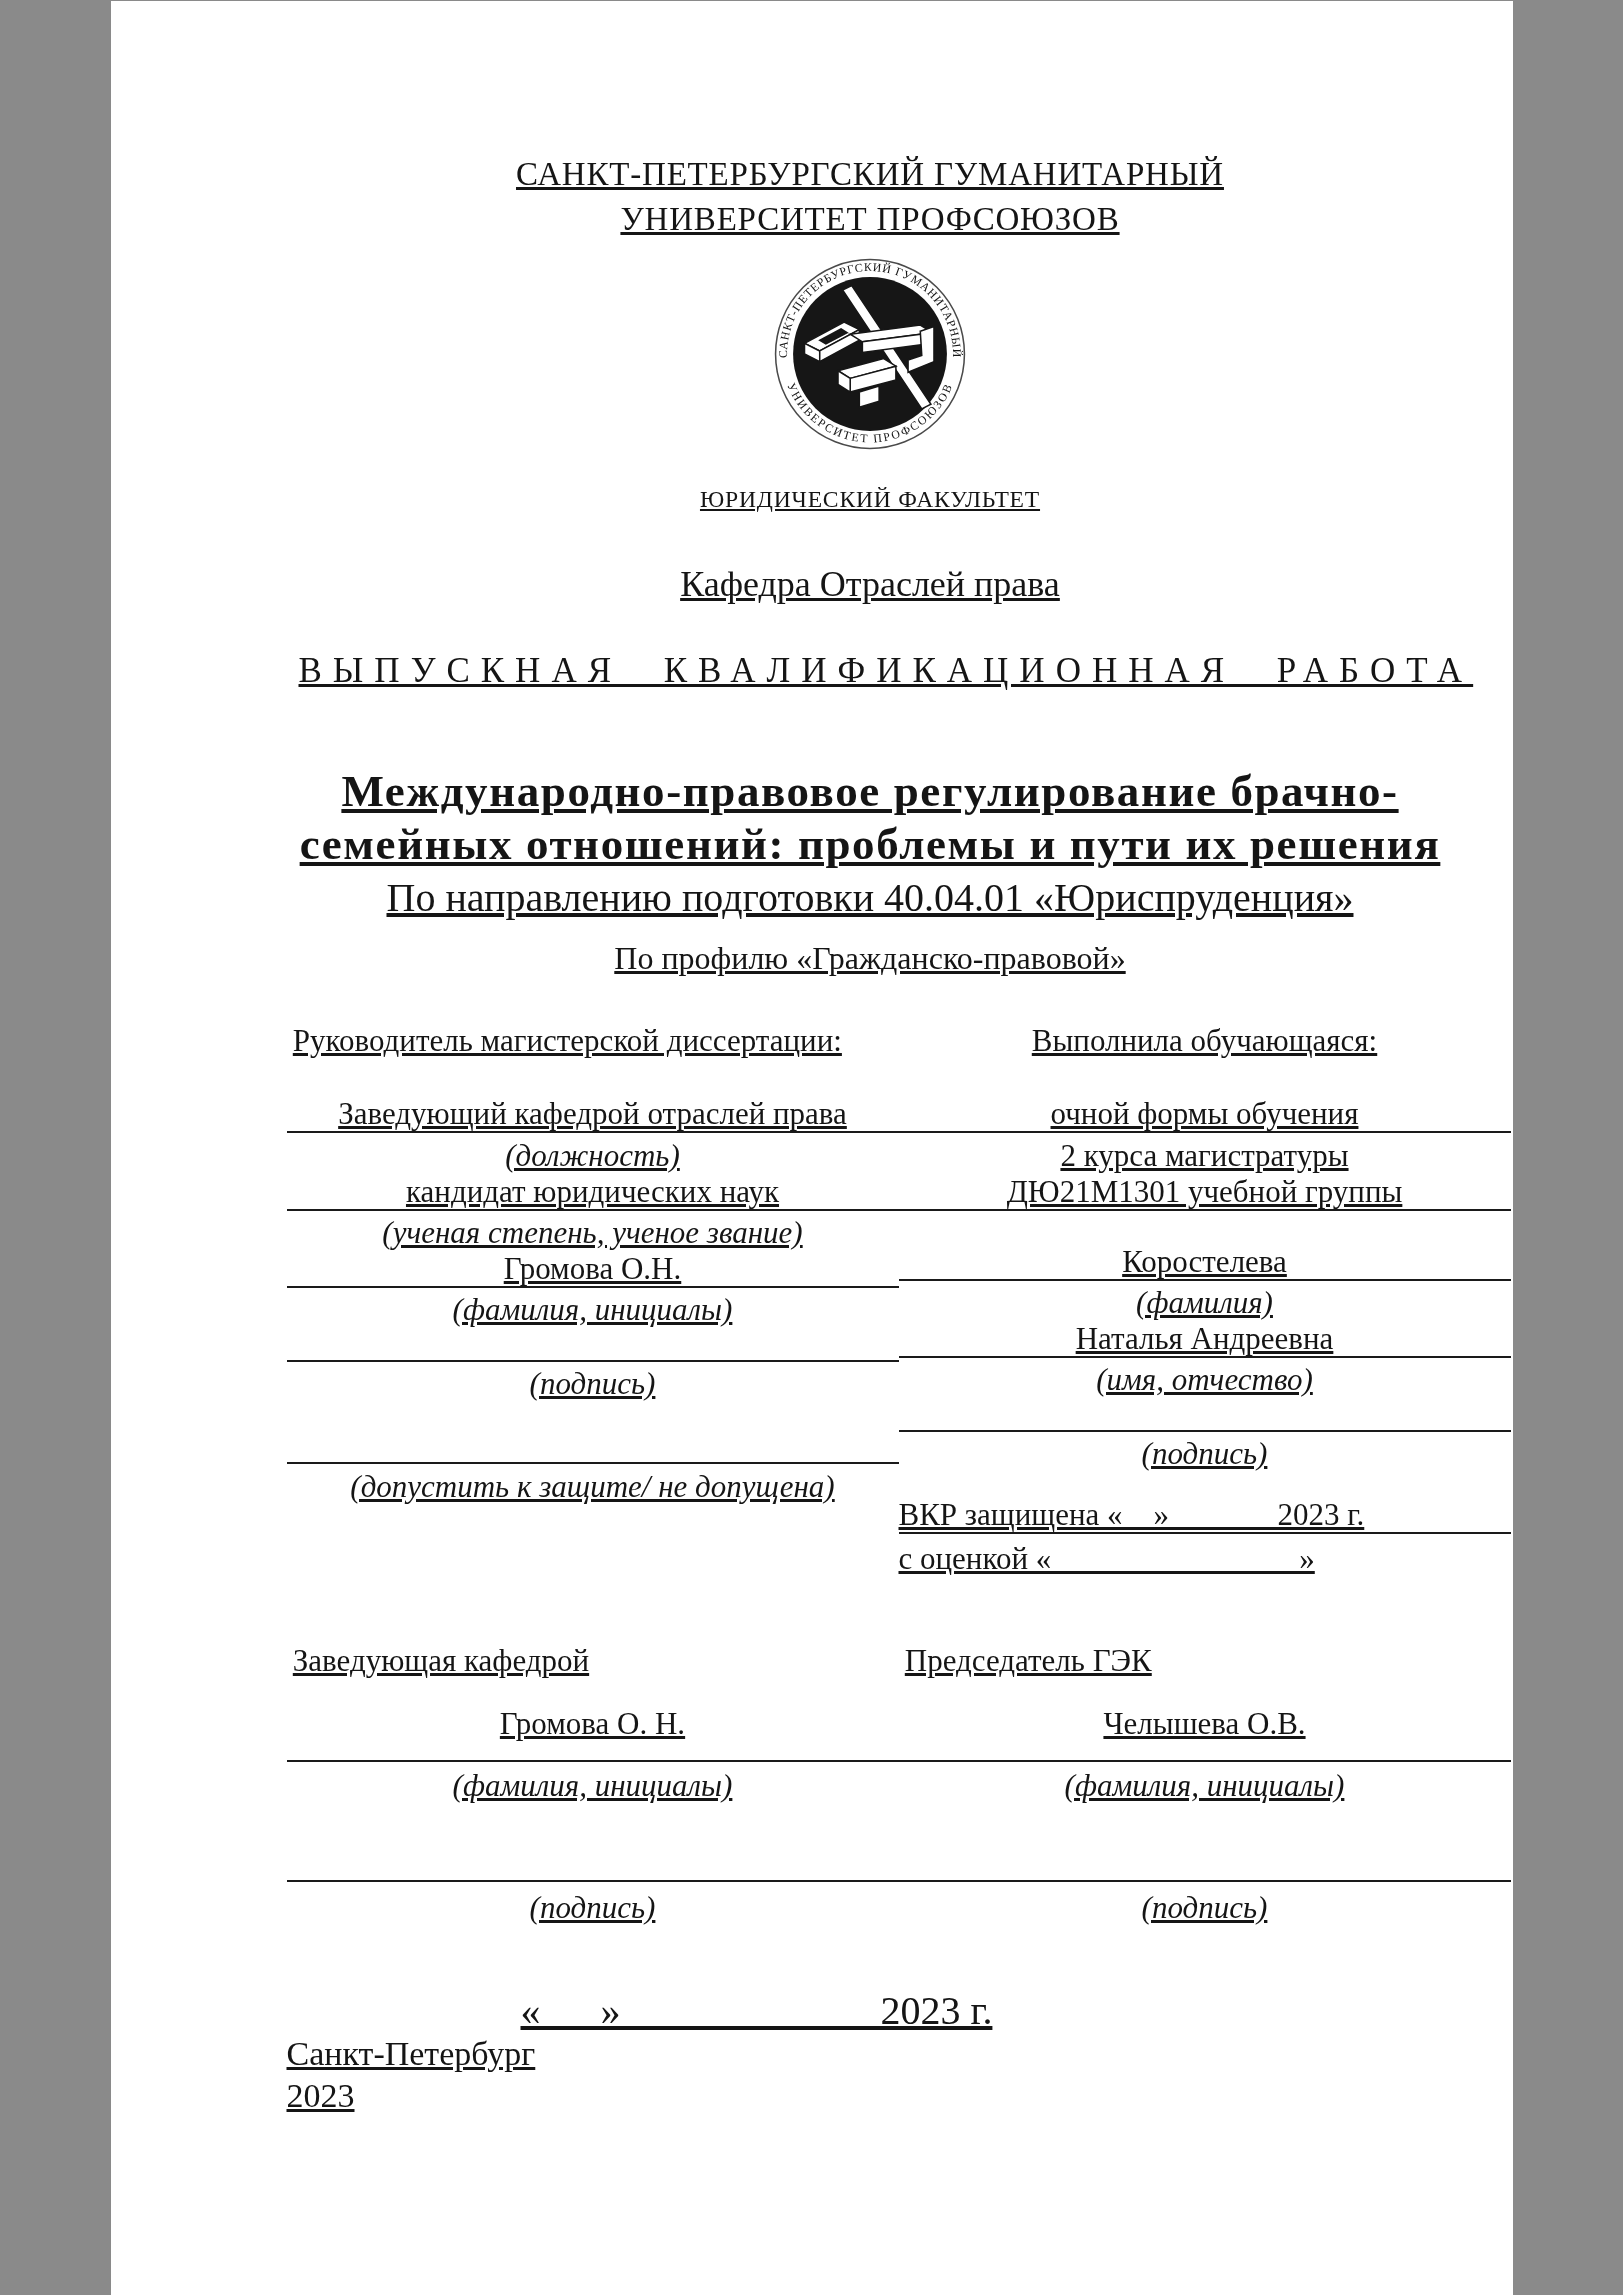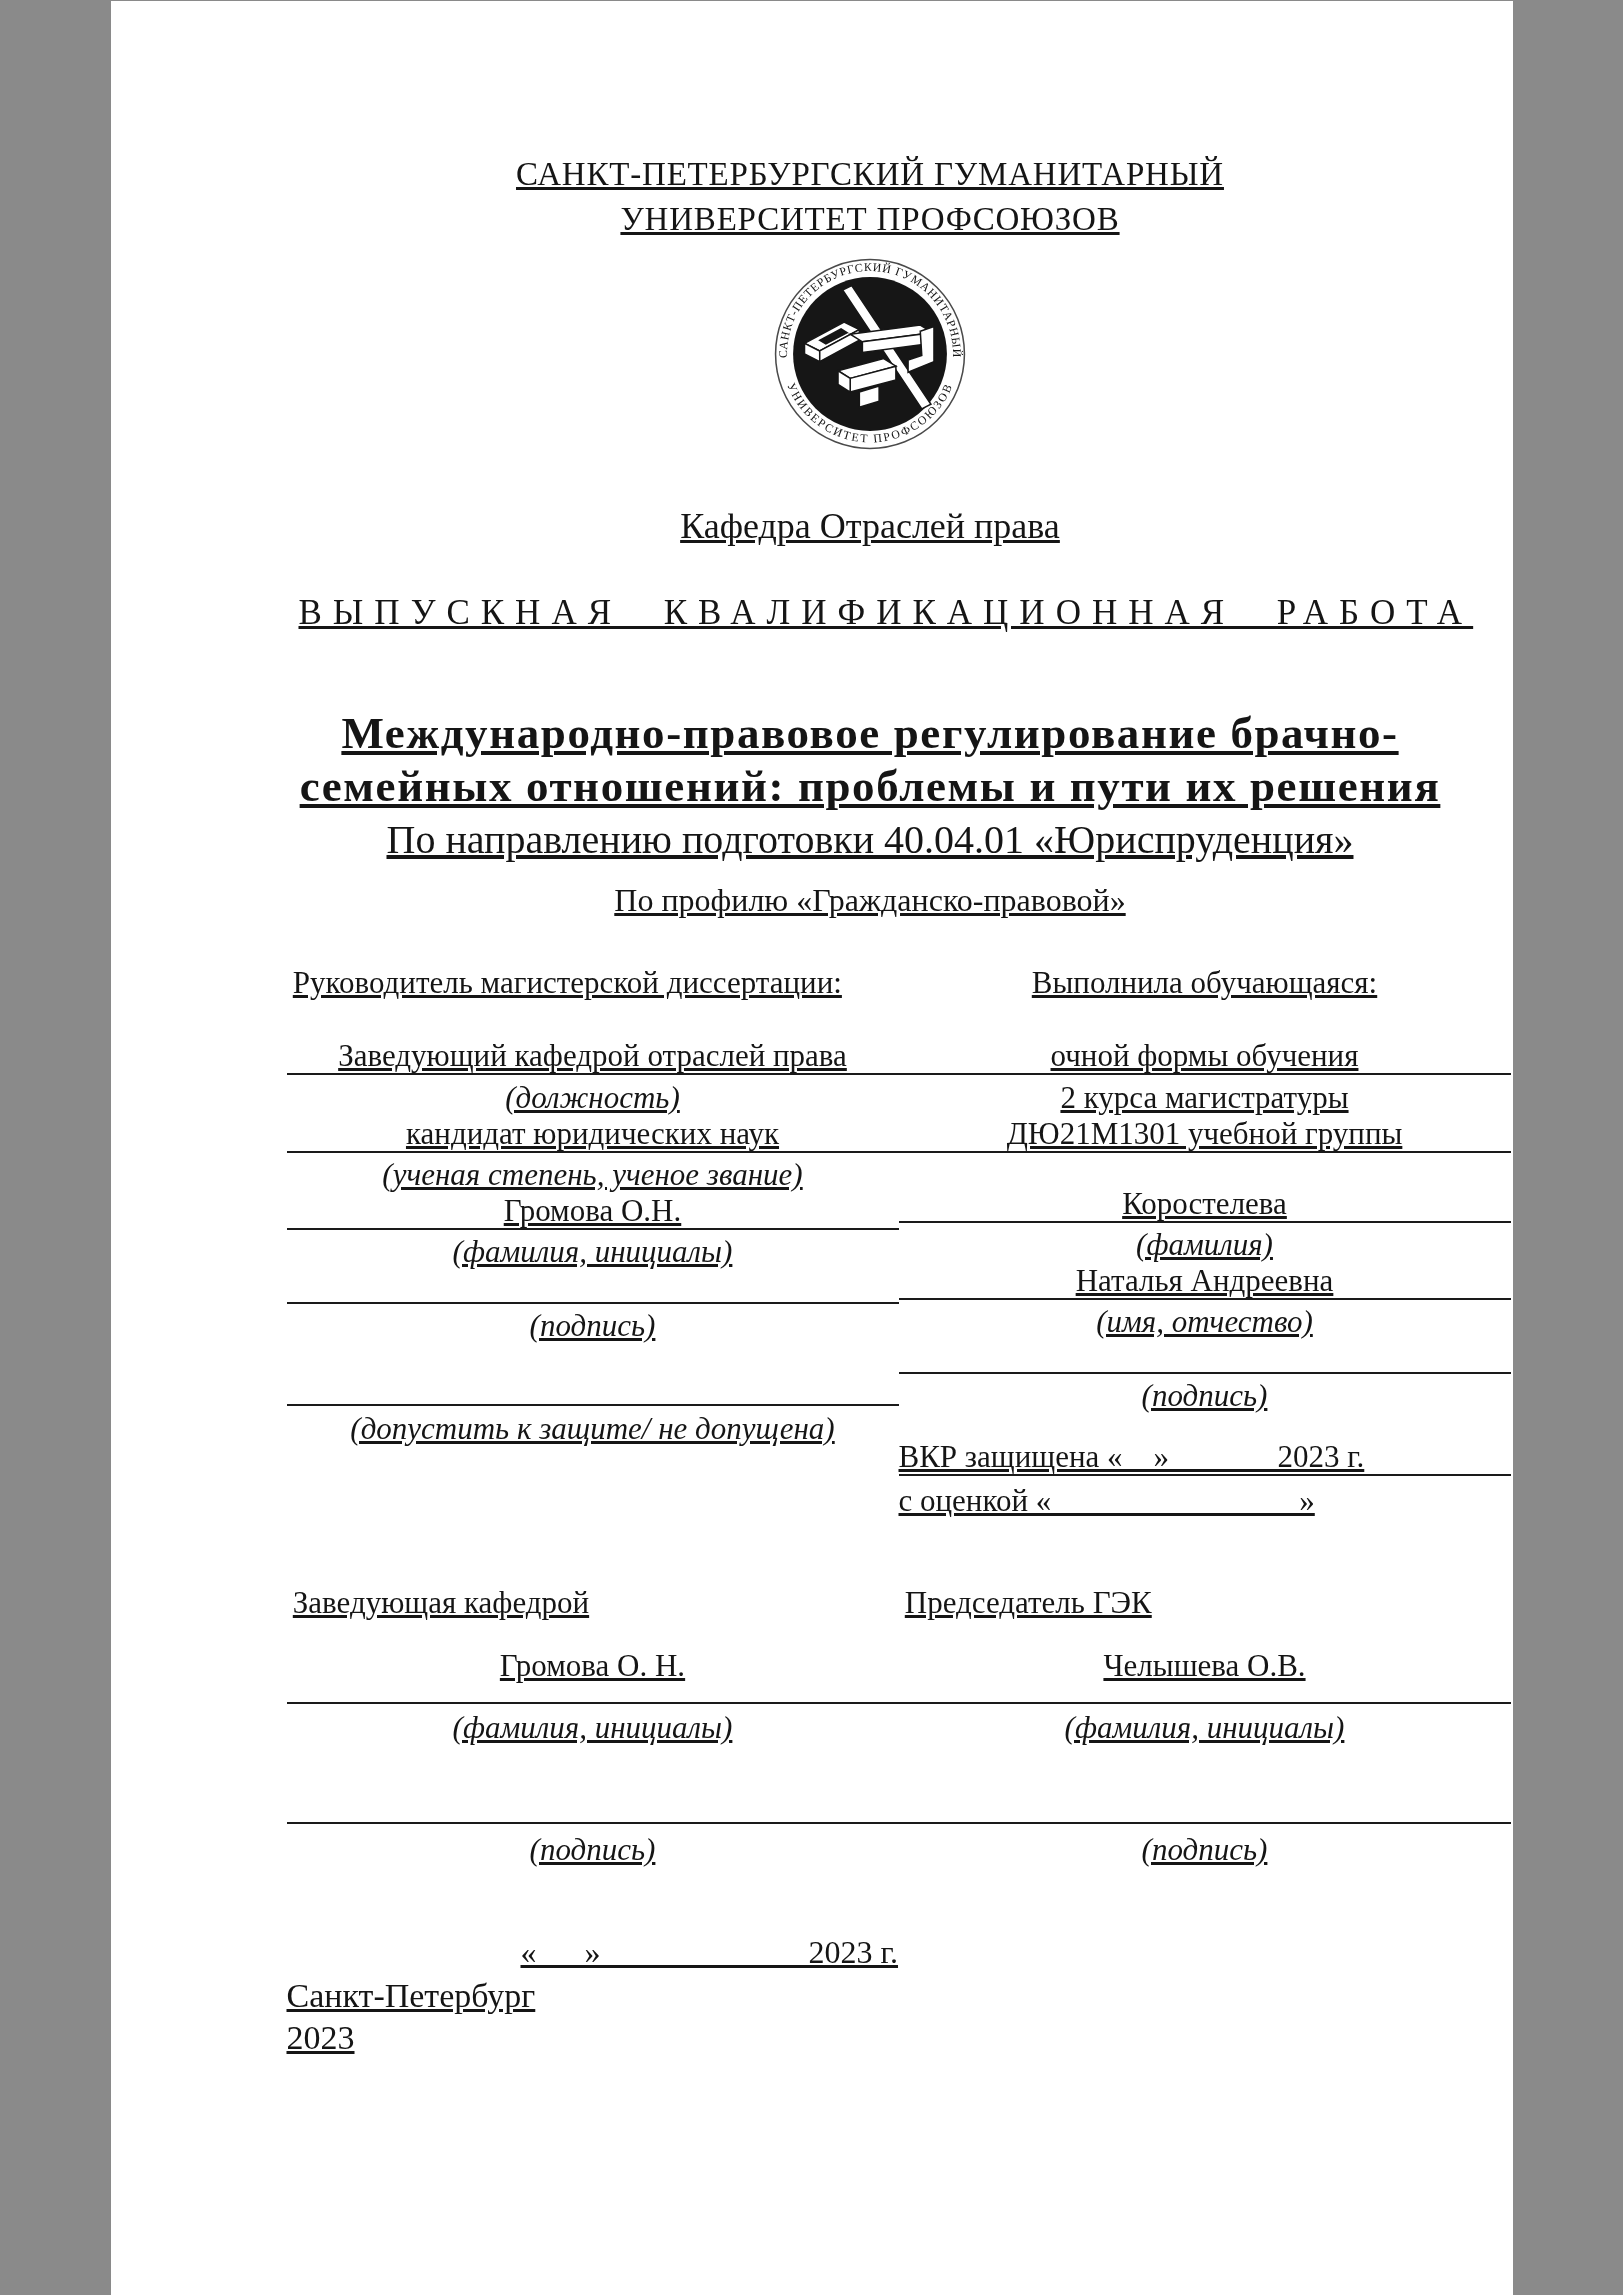--- a/index.html
+++ b/index.html
@@ -42,21 +42,21 @@
   .grade-line { margin-top: 6.3px; line-height: 36px; text-align: left; }
   .pre { white-space: pre; }
 
   .approval { margin-top: 66px; display: grid; grid-template-columns: 612px 612px; justify-content: space-between; font-size: 31px; }
   .app-label { line-height: 35px; padding-left: 6.3px; }
   .app-name-field { margin-top: 28px; line-height: 35px; padding-bottom: 19px; border-bottom: 2.4px solid #1a1a1a; text-align: center; }
   .app-caption { font-style: italic; text-align: center; line-height: 33px; margin-top: 7.9px; }
   .app-sig-field { margin-top: 57px; height: 20.4px; border-bottom: 2.4px solid #1a1a1a; }
   .app-sig-caption { font-style: italic; text-align: center; line-height: 33px; margin-top: 9.4px; }
 
-  .date-line { margin: 69px 0 0 234px; font-size: 32px; line-height: 35px; }
+  .date-line { margin: 69px 0 0 234px; font-size: 40px; line-height: 35px; }
   .city-block { margin-top: 4.7px; font-size: 34px; line-height: 42px; }
   .logo-arc-text { font-family: "Liberation Serif", "DejaVu Serif", serif; fill: #161616; }
 </style>
 </head>
 <body>
 
 <div class="page">
 
   <div class="top">
 
@@ -89,20 +89,21 @@
           <polygon points="120,114 212,102 212,116 120,128"></polygon>
           <polygon points="196,100 214,94 214,140 180,154 180,138 198,132"></polygon>
           <polygon points="88,152 148,136 164,146 104,162"></polygon>
           <polygon points="104,162 164,146 164,164 104,180"></polygon>
           <polygon points="88,152 104,162 104,180 88,170"></polygon>
           <polygon points="116,180 142,172 142,192 116,200"></polygon>
         </g>
       </svg>
     </div>
 
+    <div class="faculty">ЮРИДИЧЕСКИЙ ФАКУЛЬТЕТ</div>
 
     <div class="department">Кафедра Отраслей права</div>
 
     <div class="work-kind">ВЫПУСКНАЯ КВАЛИФИКАЦИОННАЯ РАБОТА</div>
 
     <div class="thesis-title">
       <div>Международно-правовое регулирование брачно-</div>
       <div>семейных отношений: проблемы и пути их решения</div>
     </div>
 

